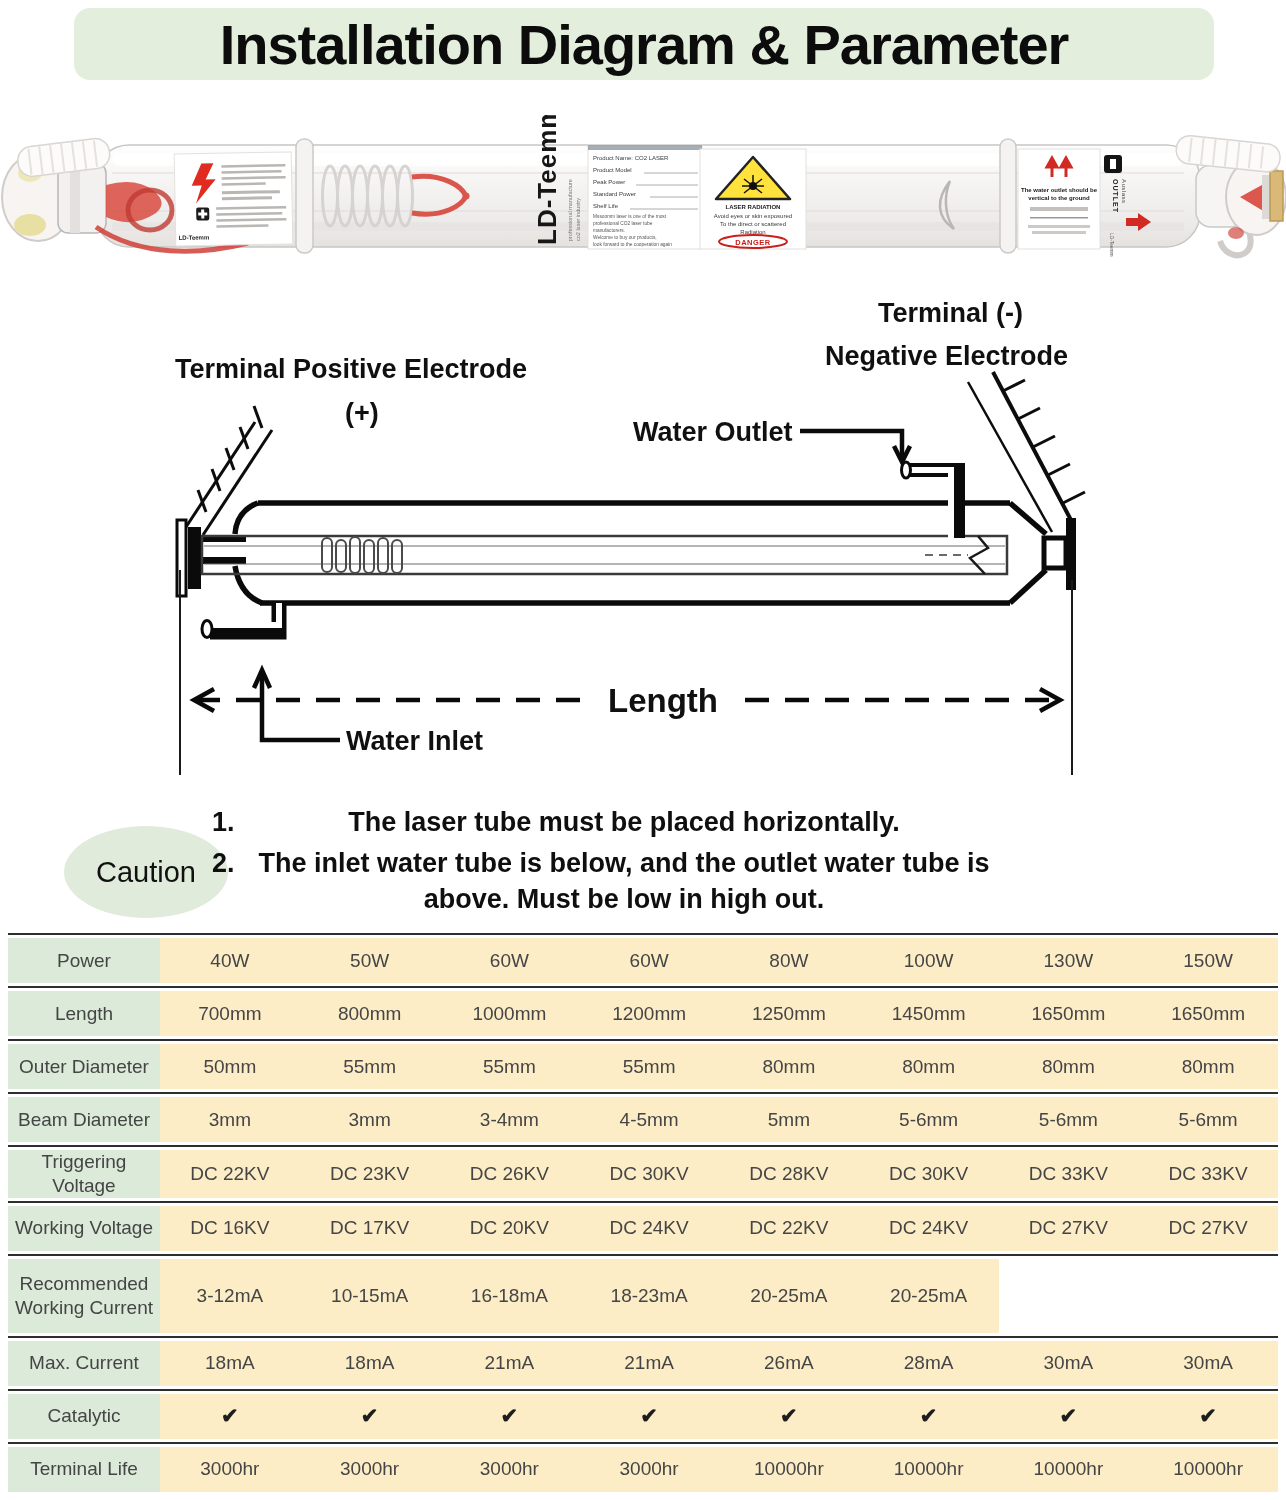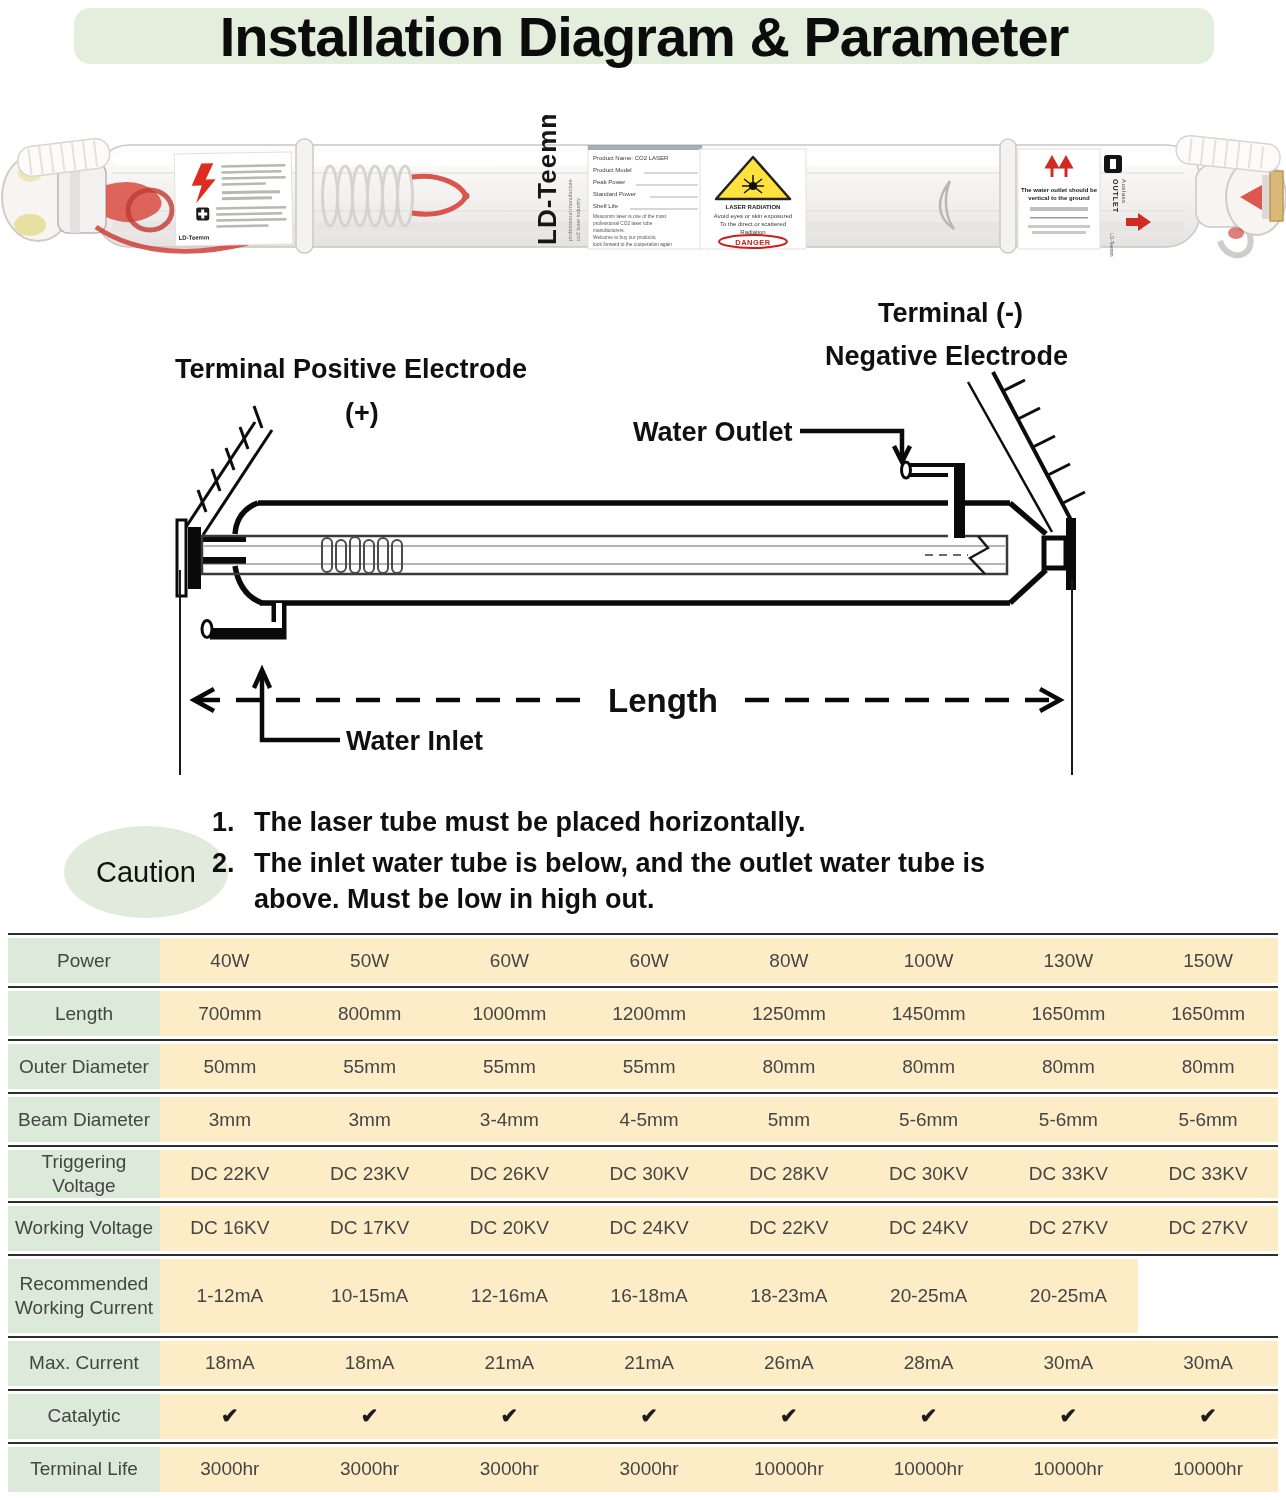--- a/index.html
+++ b/index.html
@@ -1,20 +1,20 @@
 <!DOCTYPE html>
 <html><head>
 <meta charset="utf-8">
 <style>
   html,body{margin:0;padding:0;background:#ffffff;}
   body{position:relative;width:1286px;height:1500px;overflow:hidden;
        font-family:"Liberation Sans",sans-serif;}
 
   
-  .title-box{position:absolute;left:74px;top:8px;width:1140px;height:56px;
+  .title-box{position:absolute;left:74px;top:8px;width:1140px;height:72px;
     background:#e3eedd;border-radius:16px;display:flex;align-items:center;justify-content:center;}
   .title-box span{font-size:56px;font-weight:bold;color:#0c0c0c;letter-spacing:-1px;white-space:nowrap;}
 
   
   .photo-wrap{position:absolute;left:0;top:115px;width:1286px;height:152px;}
   .diagram-wrap{position:absolute;left:0;top:270px;width:1286px;height:560px;}
   svg{display:block;}
 
   
   .dlab{font:bold 27px "Liberation Sans",sans-serif;fill:#101010;}
@@ -28,21 +28,21 @@
   .outv{font:bold 7px "Liberation Sans",sans-serif;fill:#222;letter-spacing:1px;}
   .outv2{font:6px "Liberation Sans",sans-serif;fill:#444;letter-spacing:.5px;}
 
   
   .caution-badge{position:absolute;left:64px;top:826px;width:164px;height:92px;border-radius:50%;
     background:#e0ebdb;display:flex;align-items:center;justify-content:center;
     font-size:29px;font-weight:normal;color:#111;}
   .caution-list{position:absolute;left:212px;top:804px;width:810px;}
   .citem{display:flex;font-size:27px;font-weight:bold;color:#0f0f0f;line-height:36px;margin-bottom:5px;}
   .citem .num{width:42px;flex:none;}
-  .citem .ctext{width:740px;}
+  .citem .ctext{width:740px;text-align:center;}
 
   
   .ptable{position:absolute;left:8px;top:930px;width:1270px;}
   .sep{height:2px;background:#2e2e2e;margin:3px 0;}
   .trow{display:grid;grid-template-columns:152px repeat(8,1fr);}
   .cell{display:flex;align-items:center;justify-content:center;text-align:center;
         min-height:45px;font-size:19px;color:#454545;line-height:1.25;}
   .lab{background:#dcead9;padding:0 3px;}
   .val{background:#fcedc7;}
   .trow.tall .cell{min-height:74px;}
@@ -406,23 +406,22 @@
       <div class="cell val">DC 20KV</div>
       <div class="cell val">DC 24KV</div>
       <div class="cell val">DC 22KV</div>
       <div class="cell val">DC 24KV</div>
       <div class="cell val">DC 27KV</div>
       <div class="cell val">DC 27KV</div>
     </div>
     <div class="sep"></div>
     <div class="trow tall">
       <div class="cell lab">Recommended Working Current</div>
-      <div class="cell val">1-12mA</div>
+      <div class="cell val">3-12mA</div>
       <div class="cell val">10-15mA</div>
-      <div class="cell val">12-16mA</div>
       <div class="cell val">16-18mA</div>
       <div class="cell val">18-23mA</div>
       <div class="cell val">20-25mA</div>
       <div class="cell val">20-25mA</div>
     </div>
     <div class="sep"></div>
     <div class="trow">
       <div class="cell lab">Max. Current</div>
       <div class="cell val">18mA</div>
       <div class="cell val">18mA</div>

